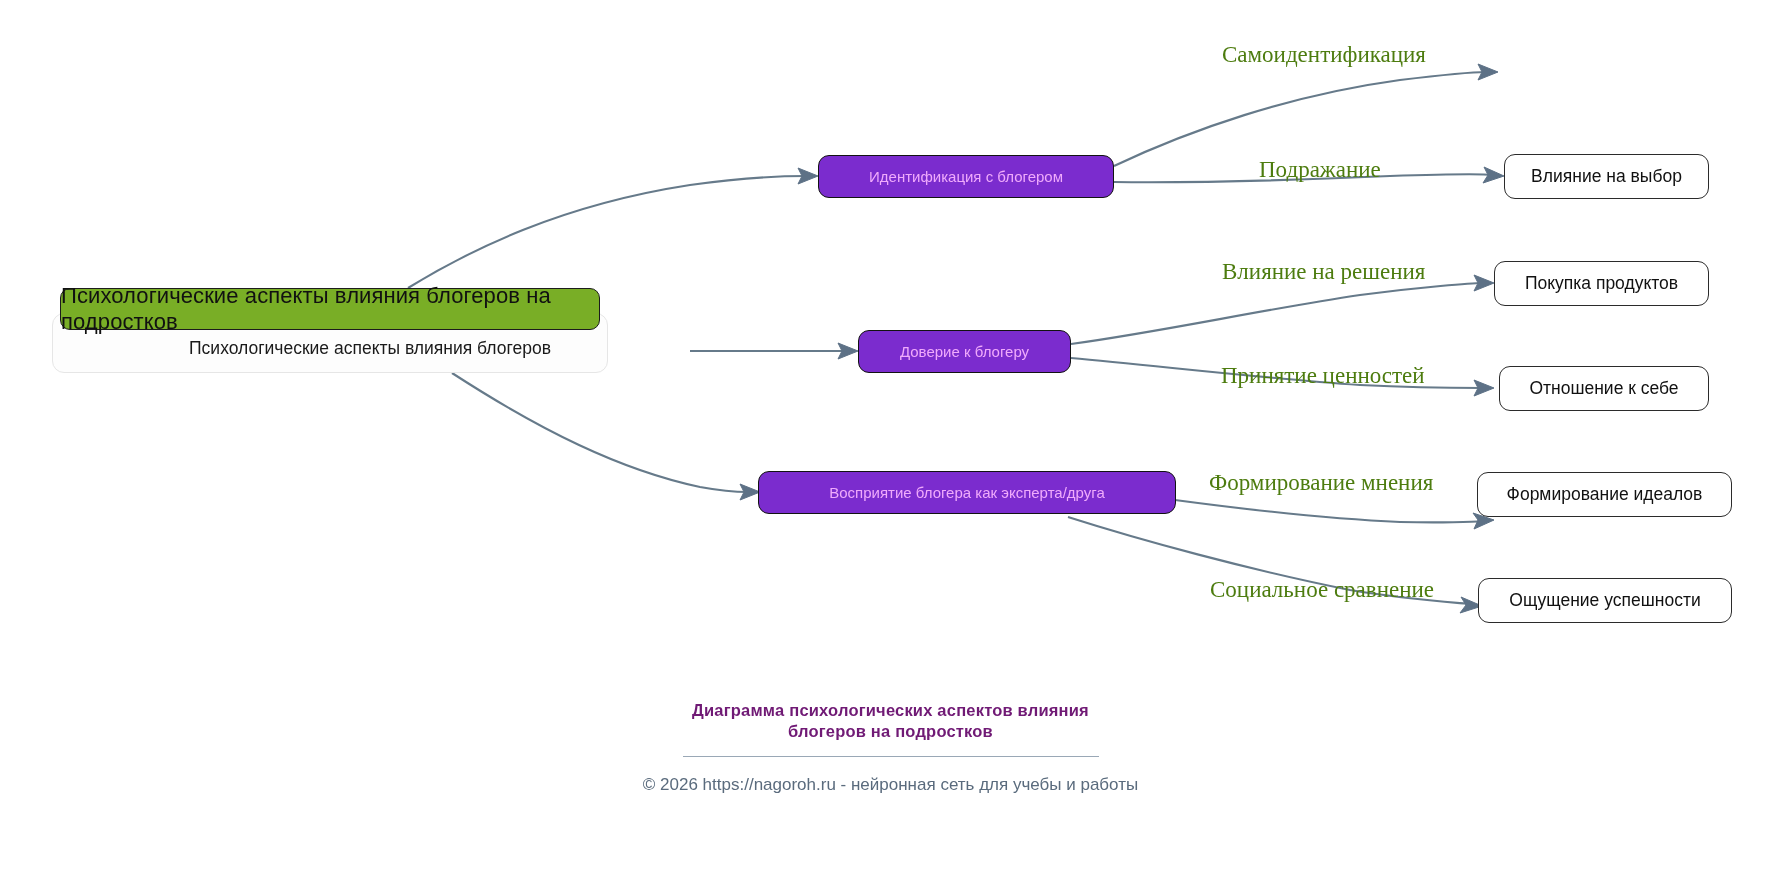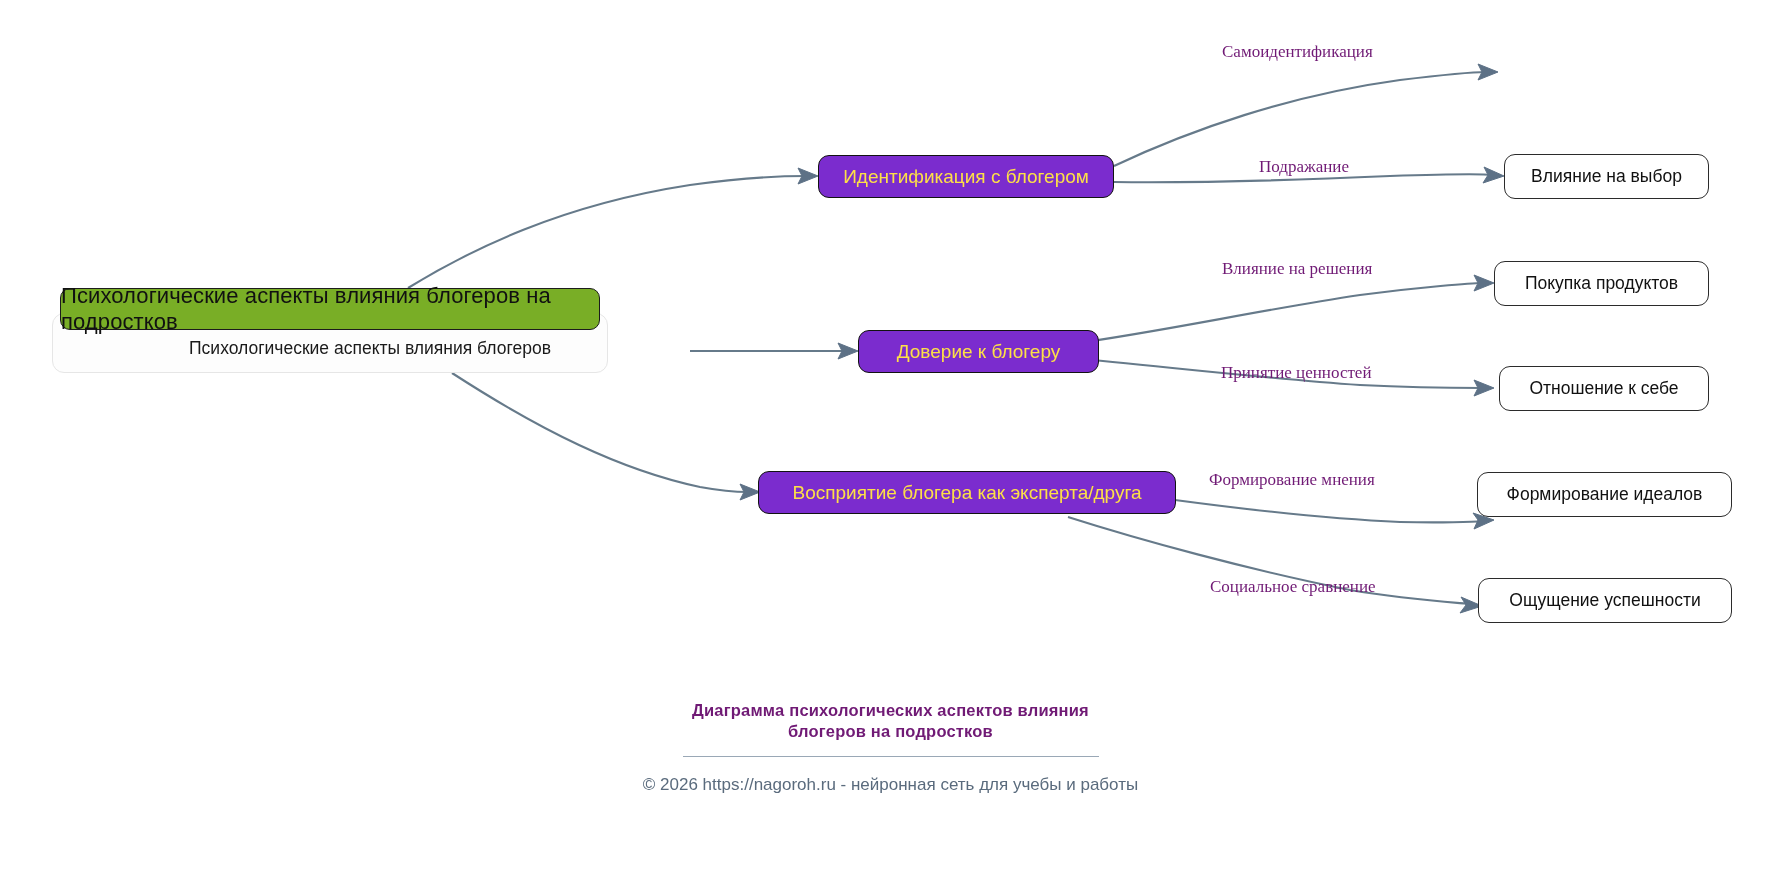--- a/index.html
+++ b/index.html
@@ -91,39 +91,39 @@
     font-size: 17.5px;
     color: #1a1a1a;
     z-index: 5;
     padding-left: 40px;
   }
 
   .node-purple {
     background: #7b2cce;
     border: 1.7px solid #121212;
     border-radius: 11px;
-    color: #fde047;
-    font-size: 19px;
+    color: #f0abfc;
+    font-size: 15px;
     z-index: 4;
   }
 
   .node-leaf {
     background: #ffffff;
     border: 1.7px solid #2b2b2b;
     border-radius: 11px;
     color: #111111;
     font-size: 17.5px;
     z-index: 4;
   }
 
   .edge-label {
     position: absolute;
     font-family: "Liberation Serif", serif;
-    font-size: 17px;
-    color: #701a75;
+    font-size: 23px;
+    color: #4d7c0f;
     white-space: nowrap;
     z-index: 6;
     text-align: center;
   }
 
   
   .footer {
     position: absolute;
     left: 0;
     top: 700px;
@@ -201,21 +201,21 @@
       <polygon class="arrow-head" points="1482,606 1461,597 1466,605 1460,613"></polygon>
     </g>
   </svg>
 
   <div class="root-wrap"></div>
   <div class="root-node">Психологические аспекты влияния блогеров на подростков</div>
   <div class="root-sub">Психологические аспекты влияния блогеров</div>
 
   <div class="node node-purple" style="left:818px; top:155px; width:296px; height:43px;">Идентификация с блогером</div>
 
-  <div class="node node-purple" style="left:858px; top:330px; width:241px; height:43px;">Доверие к блогеру</div>
+  <div class="node node-purple" style="left:858px; top:330px; width:213px; height:43px;">Доверие к блогеру</div>
 
   <div class="node node-purple" style="left:758px; top:471px; width:418px; height:43px;">Восприятие блогера как эксперта/друга</div>
 
 
   <div class="node node-leaf" style="left:1504px; top:154px; width:205px; height:45px;">Влияние на выбор</div>
 
   <div class="node node-leaf" style="left:1494px; top:261px; width:215px; height:45px;">Покупка продуктов</div>
 
   <div class="node node-leaf" style="left:1499px; top:366px; width:210px; height:45px;">Отношение к себе</div>
 

